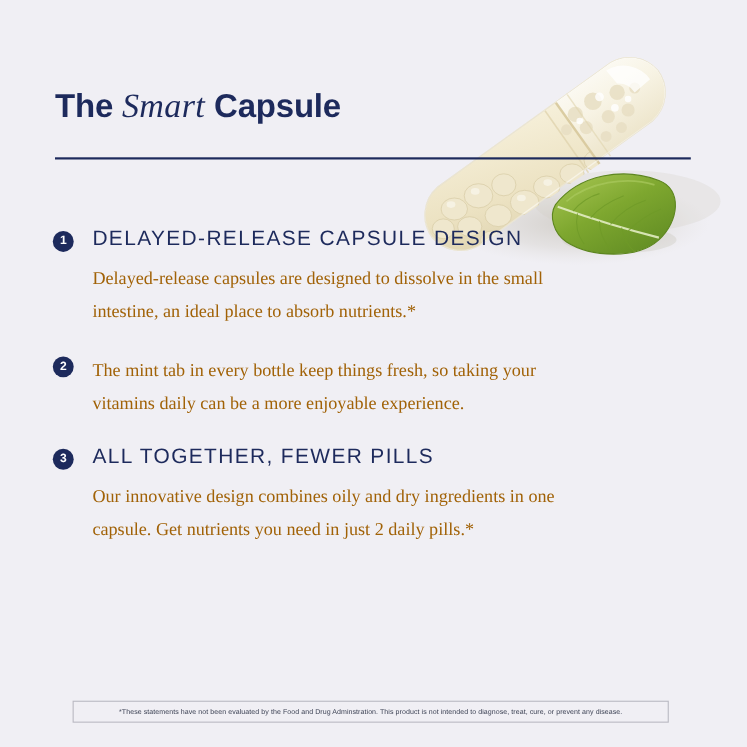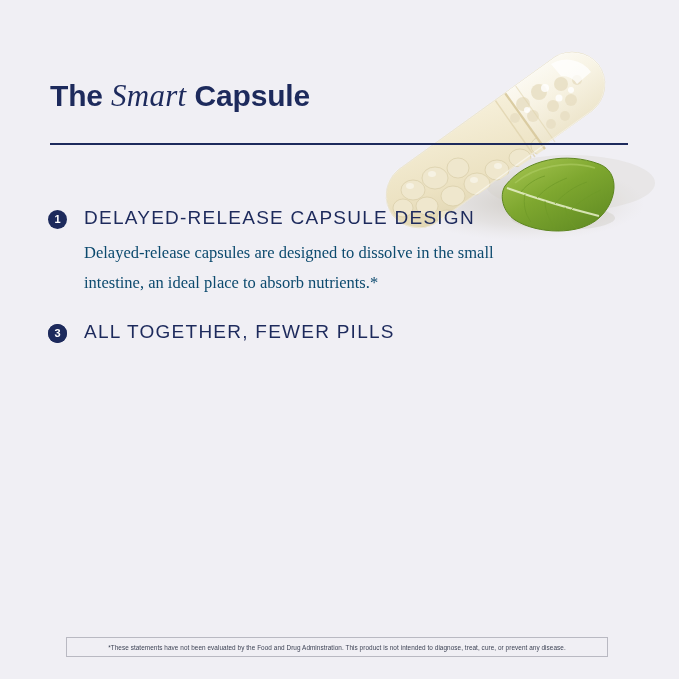--- a/index.html
+++ b/index.html
@@ -106,21 +106,21 @@
     letter-spacing: 1.25px;
     color: #1d2a5c;
     text-transform: uppercase;
     margin-bottom: 10px;
   }
 
   .feature-body {
     font-family: "Liberation Serif", serif;
     font-size: 16.5px;
     line-height: 30px;
-    color: #0c4a6e;
+    color: #a16207;
     max-width: 445px;
   }
 
   
   .footer-box {
     position: absolute;
     left: 66px;
     top: 637px;
     width: 542px;
     height: 20px;
@@ -273,25 +273,27 @@
   <ul class="features">
 
     <li class="feature">
       <span class="badge">1</span>
       <div class="feature-heading">DELAYED-RELEASE CAPSULE DESIGN</div>
       <div class="feature-body">Delayed-release capsules are designed to dissolve in the small intestine, an ideal place to absorb nutrients.*</div>
     </li>
 
     <li class="feature">
       <span class="badge">2</span>
+      <div class="feature-body">The mint tab in every bottle keep things fresh, so taking your vitamins daily can be a more enjoyable experience.</div>
     </li>
 
     <li class="feature">
       <span class="badge">3</span>
       <div class="feature-heading">ALL TOGETHER, FEWER PILLS</div>
+      <div class="feature-body">Our innovative design combines oily and dry ingredients in one capsule. Get nutrients you need in just 2 daily pills.*</div>
     </li>
 
   </ul>
 
   <div class="footer-box">
     <span class="footer-text">*These statements have not been evaluated by the Food and Drug Adminstration. This product is not intended to diagnose, treat, cure, or prevent any disease.</span>
   </div>
 
 </div>
 

